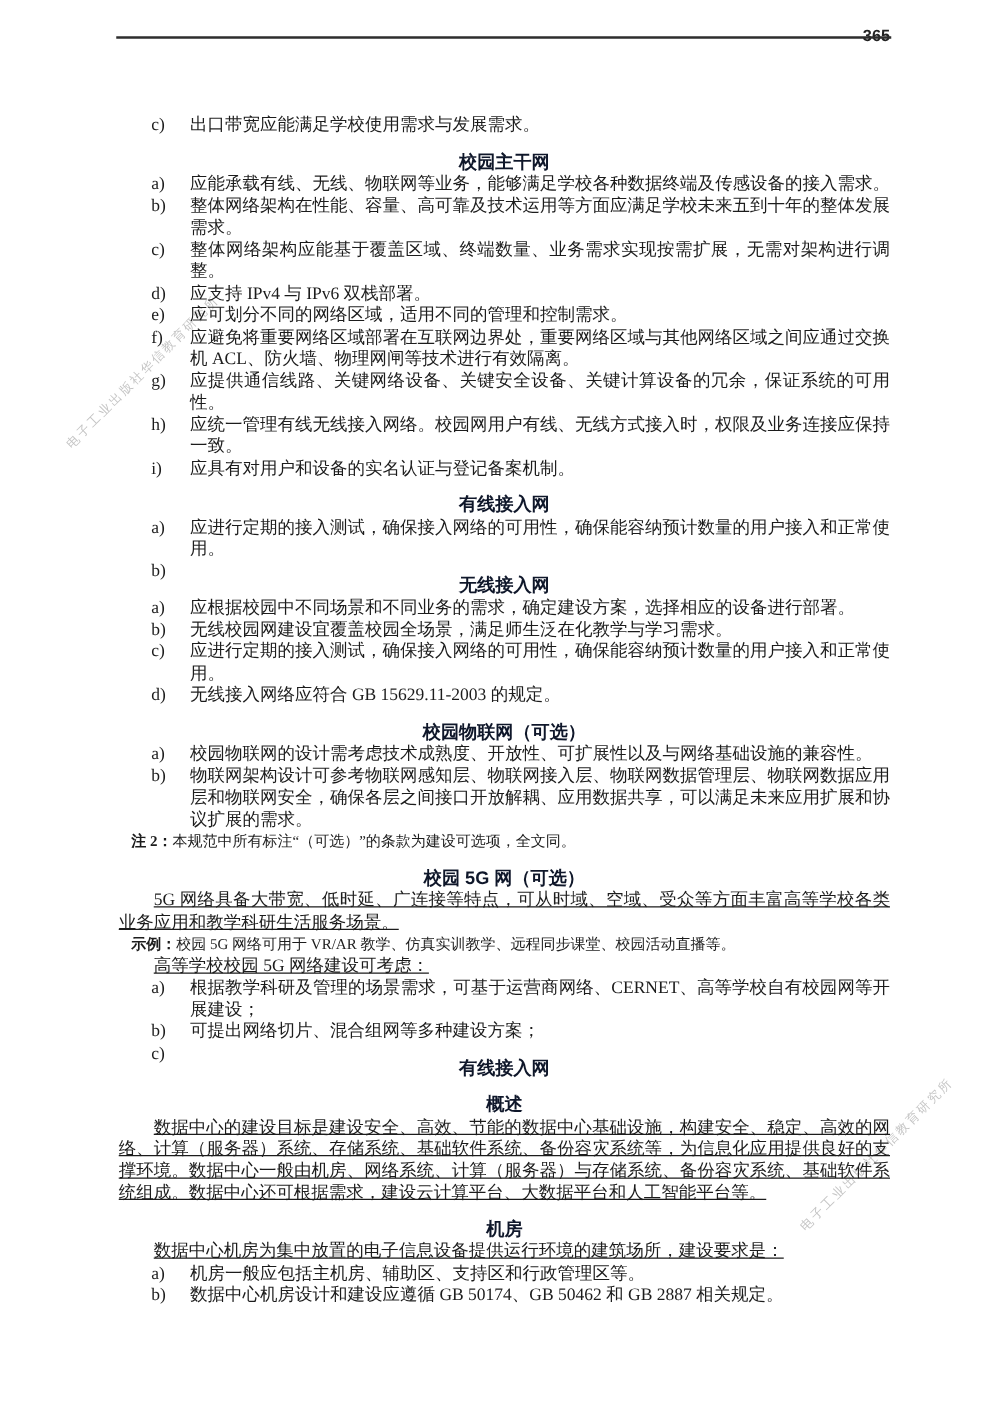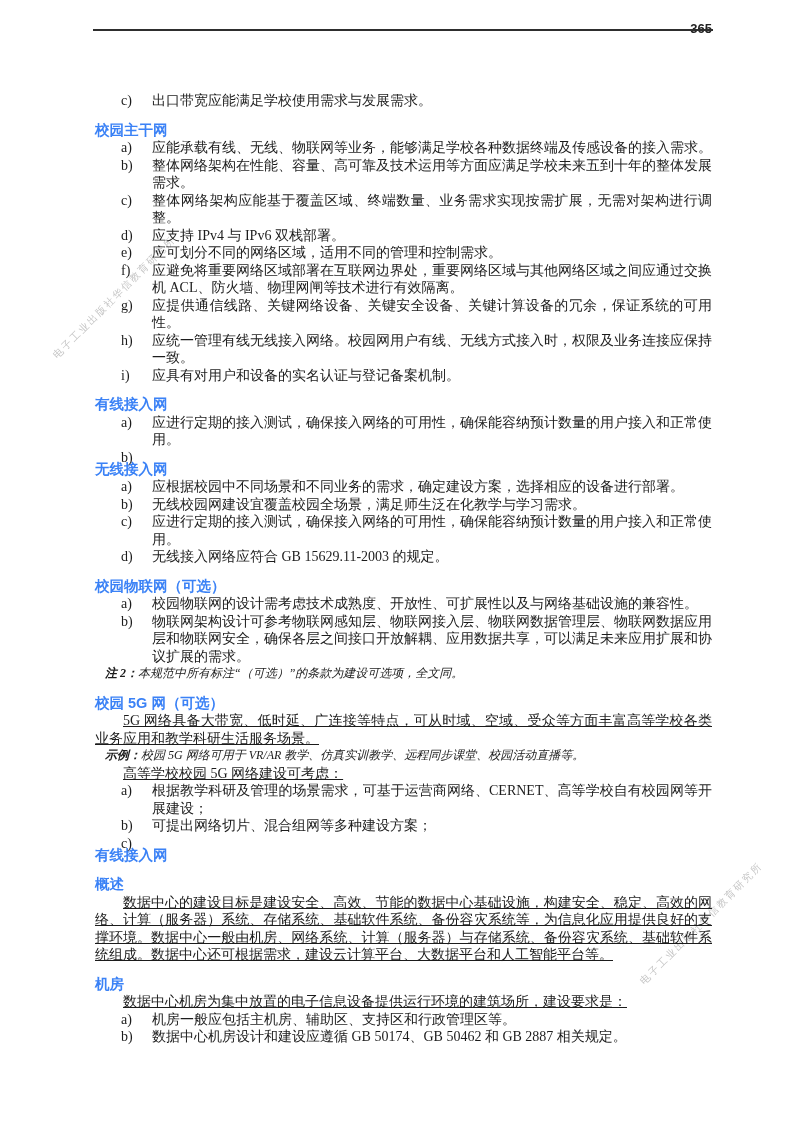--- a/index.html
+++ b/index.html
@@ -33,31 +33,30 @@
     width: 617px;
     font-size: 14px;
     line-height: 17.5px;
     text-align: justify;
   }
   .b-heading {
     font-family: "Liberation Sans", "DejaVu Sans", sans-serif;
     font-weight: bold;
     font-size: 14.5px;
     margin-top: 12px;
-    text-align: left;
-    color: #3b82f6;
+    text-align: center;
+    color: #0f172a;
   }
   .b-item { position: relative; padding-left: 57px; }
   .b-item .marker { position: absolute; left: 26px; }
   .b-para { text-indent: 28px; text-decoration: underline; }
   .b-note {
     margin-left: 10px;
     font-size: 12px;
     line-height: 17.5px;
-    font-style: italic;
   }
   .b-note .note-label { font-weight: bold; }
   .watermark {
     position: absolute;
     color: rgba(125, 125, 125, 0.45);
     font-size: 10px;
     letter-spacing: 2px;
     white-space: nowrap;
     transform: rotate(-45deg);
     transform-origin: 0 50%;

